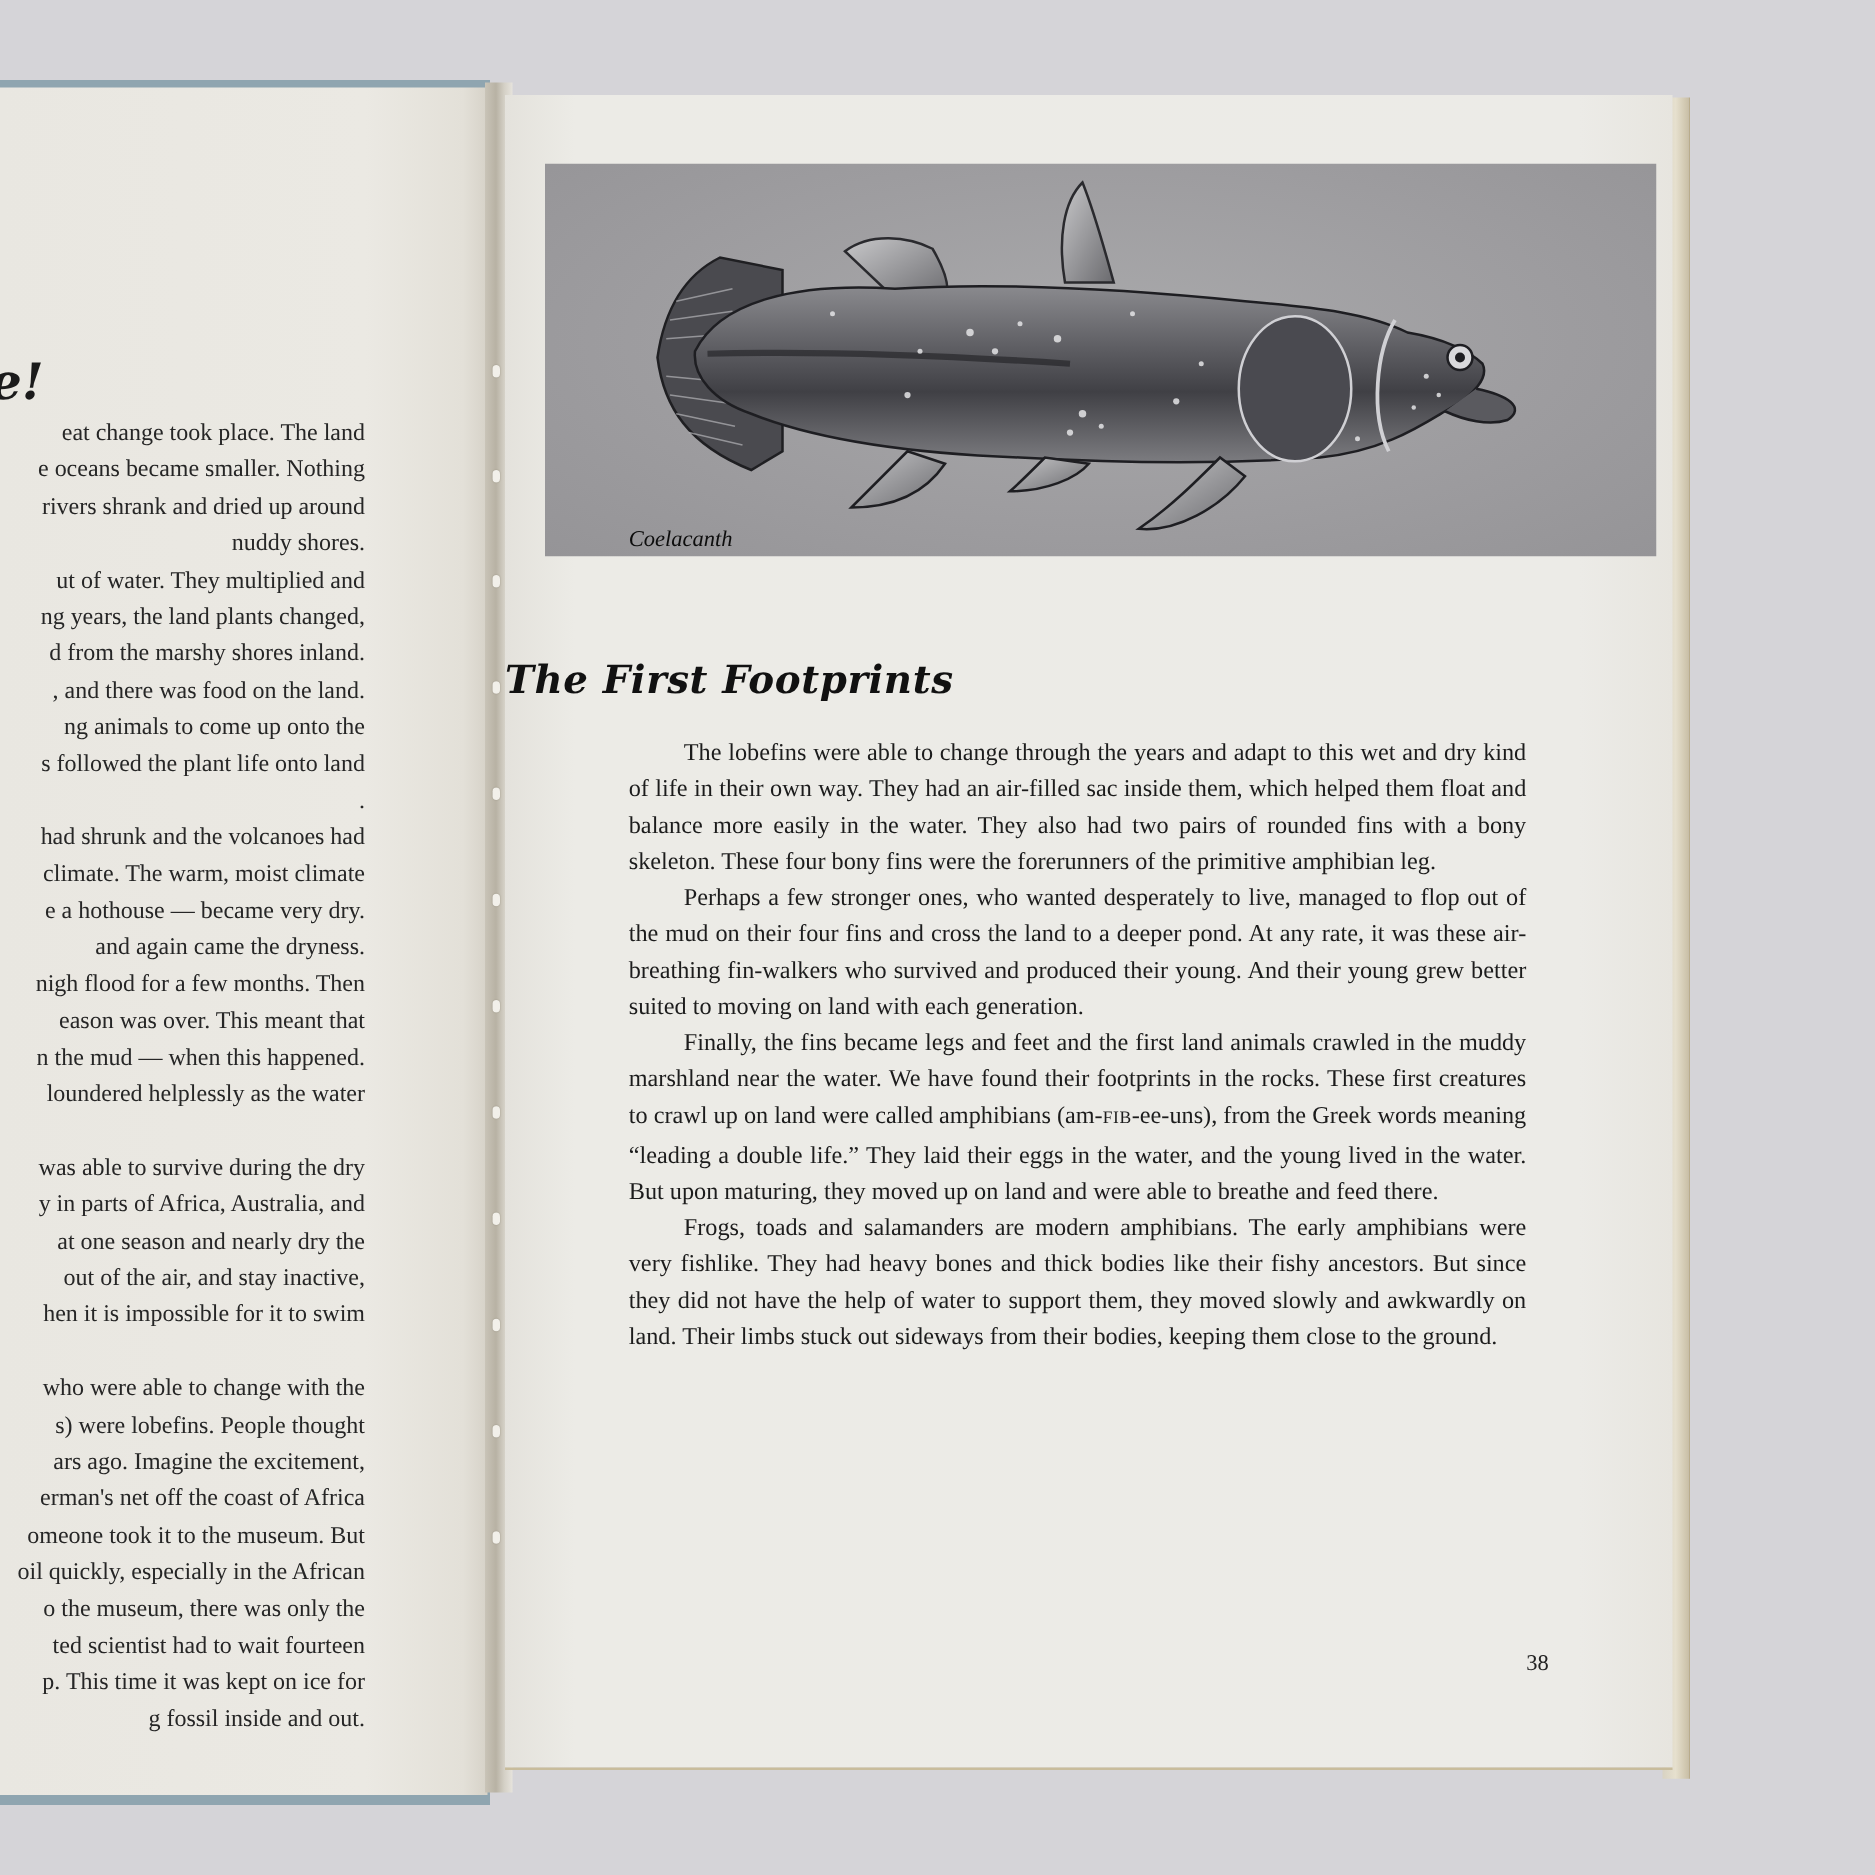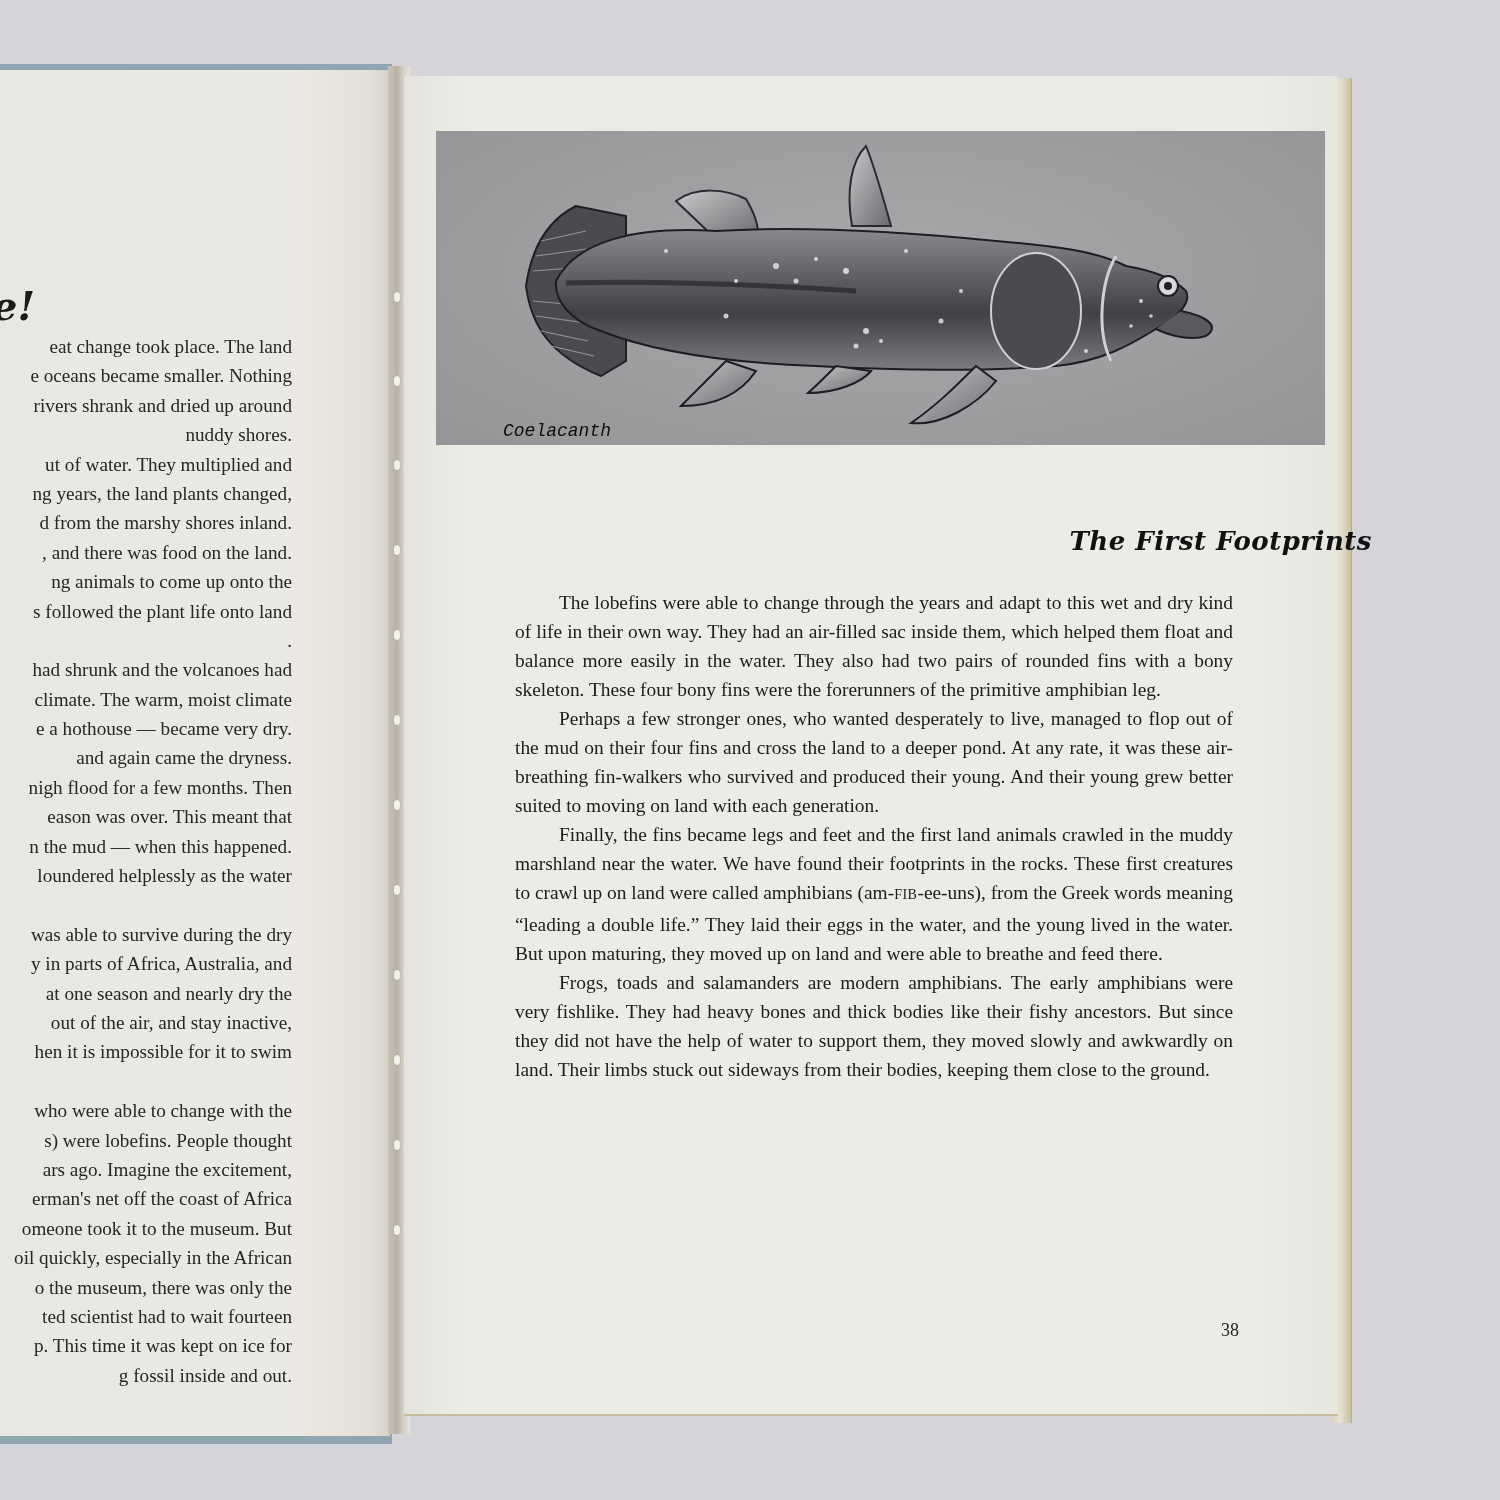--- a/index.html
+++ b/index.html
@@ -52,30 +52,30 @@
   .left-text .ln { display: block; white-space: nowrap; height: 29.4px; }
   
   .figure {
     position: absolute; left: 32px; top: 55px; width: 889px; height: 314px;
     background: radial-gradient(ellipse at 50% 45%, #a9a9ab 0%, #9d9c9f 60%, #959497 100%);
     overflow: hidden;
   }
   .figure svg { position: absolute; left: 0; top: 0; }
   .caption {
     position: absolute; left: 67px; top: 290px;
-    font-style: italic; font-size: 18px; color: #0d0d0d; font-family: Liberation Mono, monospace;
+    font-style: italic; font-size: 18px; color: #0d0d0d;
   }
   
   .chapter-title {
-    position: absolute; left: 0; width: 968px; top: 450px; text-align: right;
+    position: absolute; left: 0; width: 968px; top: 450px; text-align: left;
     font-family: "DejaVu Serif", serif; font-style: italic; font-weight: bold;
-    font-size: 26px; letter-spacing: 0.5px; color: #111;
+    font-size: 31px; letter-spacing: 0.5px; color: #111;
   }
   .body-text {
-    position: absolute; left: 111px; top: 512px; width: 718px;
+    position: absolute; left: 99px; top: 512px; width: 718px;
     font-size: 19.4px; line-height: 29.05px; color: #1c1c1c;
     text-align: justify;
   }
   .body-text p { text-indent: 44px; }
   .body-text .sc { font-size: 14px; letter-spacing: 0.5px; }
   .page-number {
     position: absolute; left: 817px; top: 1244px; font-size: 18px; color: #222;
   }
 </style>
 </head>

